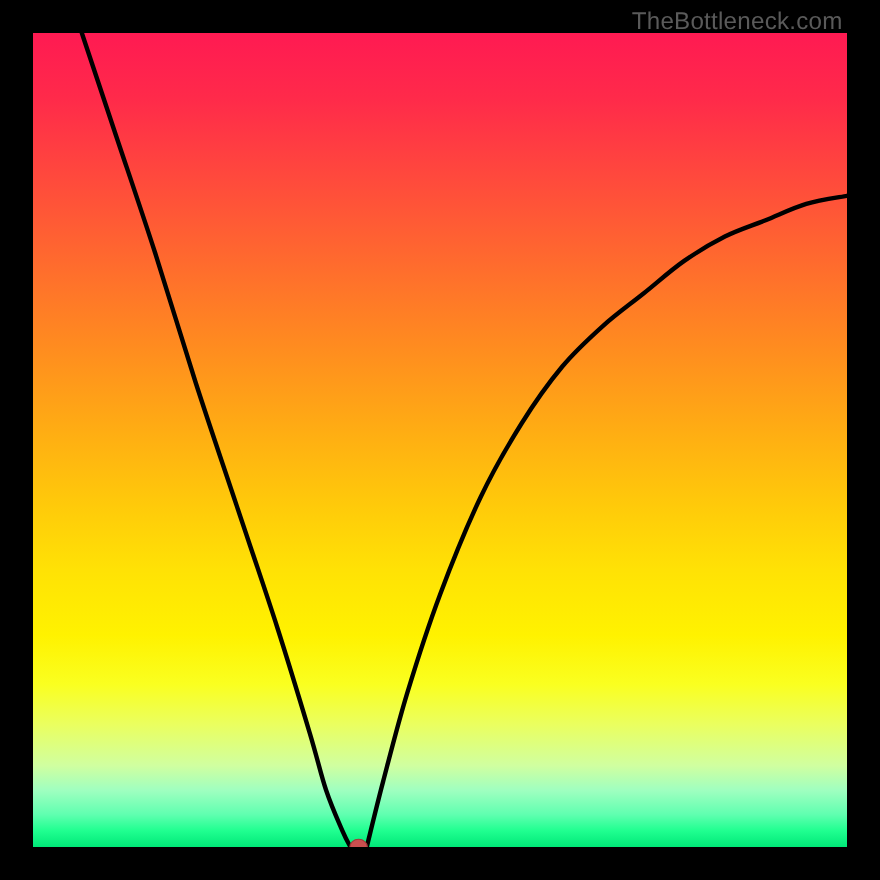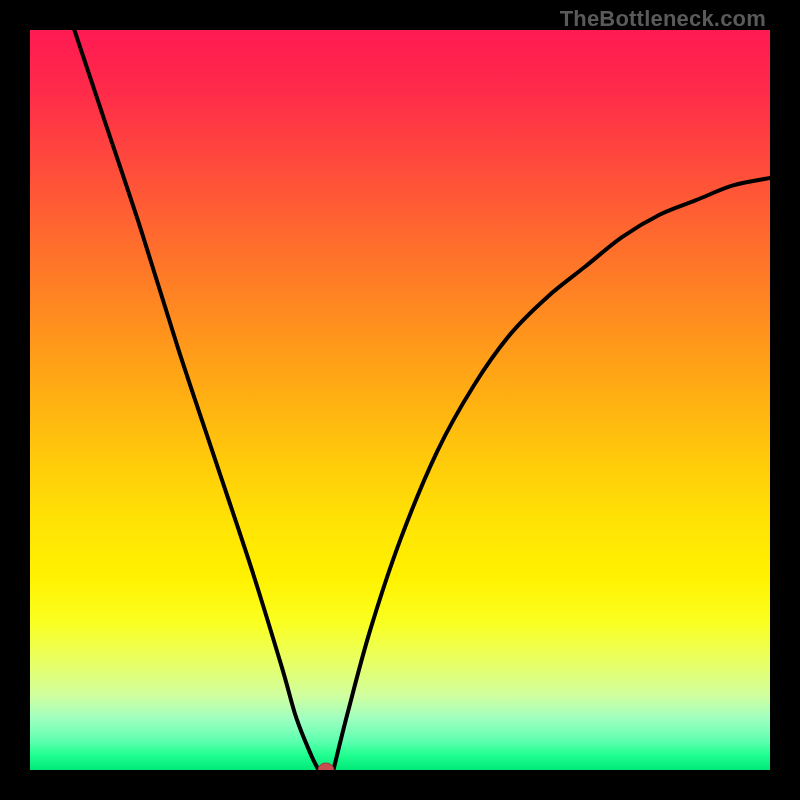--- a/index.html
+++ b/index.html
@@ -46,21 +46,21 @@
     width: 740px;
     height: 740px;
   }
 
   .watermark {
     position: absolute;
     top: 6px;
     right: 34px;
     color: #5a5a5a;
     font-size: 22px;
-    font-weight: 700;
+    font-weight: 400;
     letter-spacing: 0.2px;
     margin-left: 24px;
   }
 </style>
 </head>
 <body>
 
 <div class="frame">
 
   <div class="plot-area">

